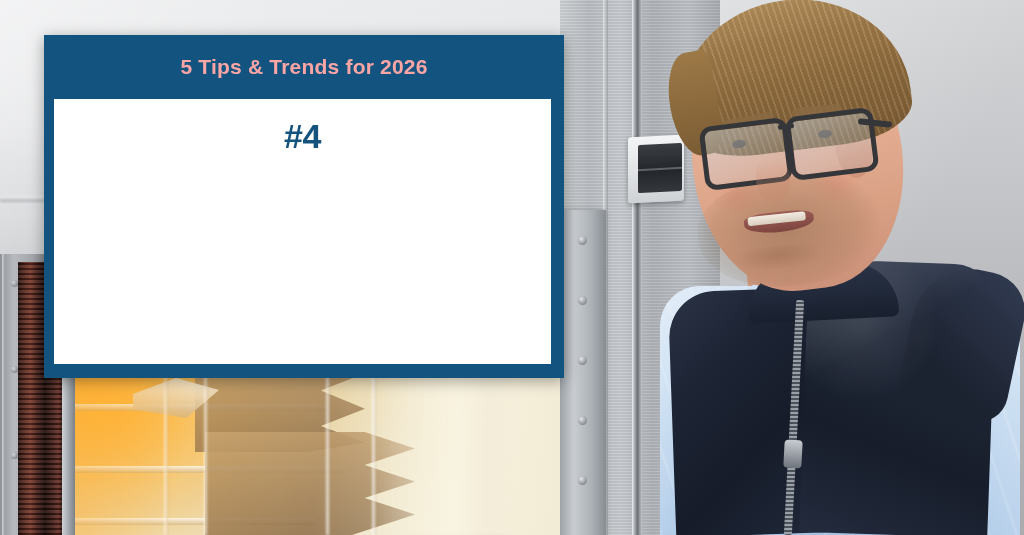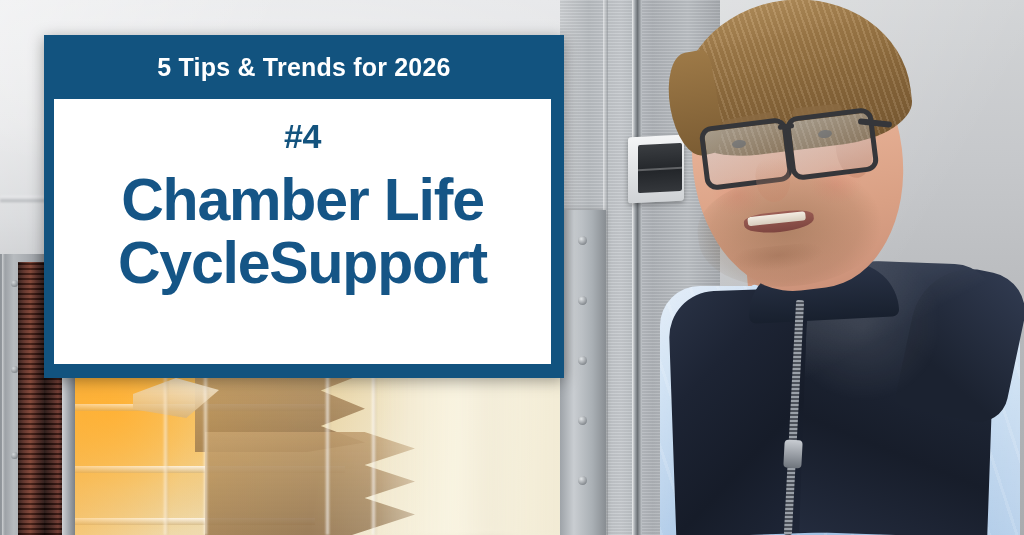--- a/index.html
+++ b/index.html
@@ -364,22 +364,22 @@
     position:absolute;
     left:44px; top:35px; width:520px; height:343px;
     background:#12537f;
     box-shadow: 0 3px 14px rgba(0,0,0,.35);
   }
   .card-header{
     height:64px;
     display:flex; align-items:center; justify-content:center;
   }
   .card-header-text{
-    color:#ffffff;
-    font-size:25px;
+    color:#fca5a5;
+    font-size:21px;
     font-weight:bold;
     letter-spacing:.2px;
     white-space:nowrap;
   }
   .card-body{
     position:absolute;
     left:10px; right:13px; top:64px; bottom:14px;
     background:#ffffff;
     display:flex; flex-direction:column;
     align-items:center; justify-content:flex-start;
@@ -511,20 +511,16 @@
       <div class="chin-shadow"></div>
     </div>
   </div>
 
   <div class="card">
     <div class="card-header">
       <span class="card-header-text">5 Tips &amp; Trends for 2026</span>
     </div>
     <div class="card-body">
       <div class="card-number">#4</div>
-      <div class="card-title">
-        <div>Chamber Life</div>
-        <div>CycleSupport</div>
-      </div>
     </div>
   </div>
 
 </div>
 
 </body></html>

